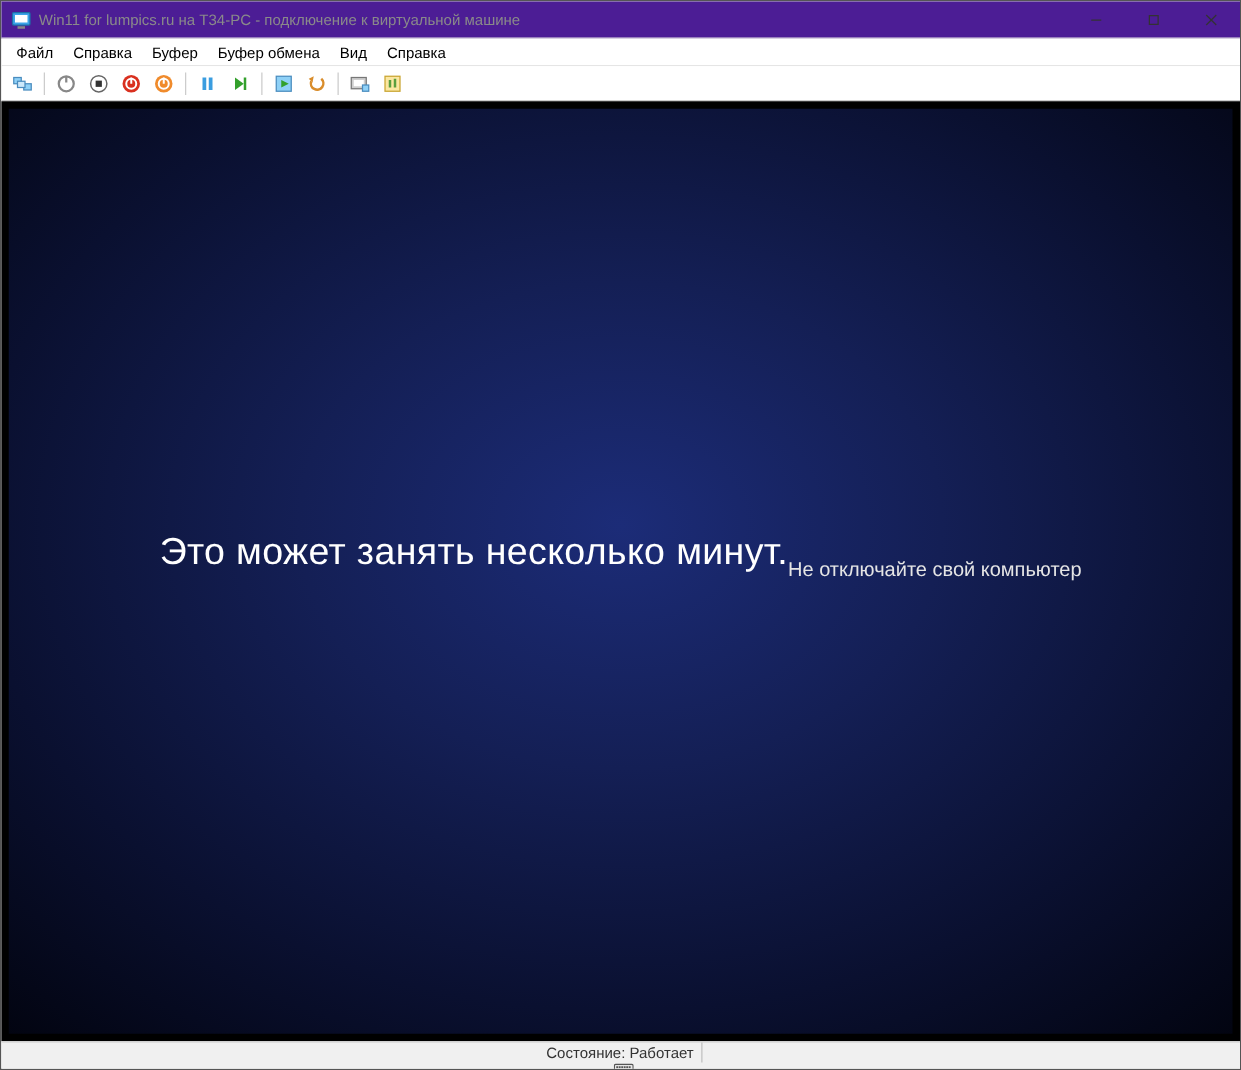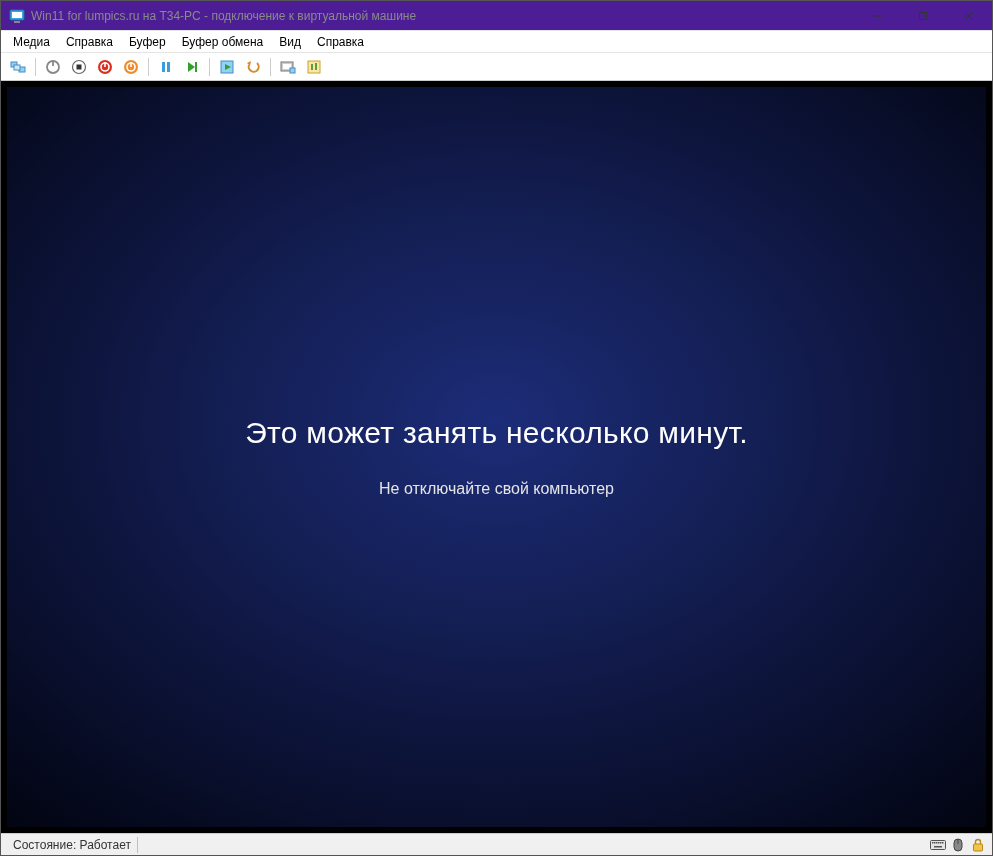--- a/index.html
+++ b/index.html
@@ -62,21 +62,21 @@
   .vm-screen {
     flex: 1;
     background: #000;
     padding: 6px;
     display: flex;
   }
   .vm-content {
     flex: 1;
     background: radial-gradient(ellipse 75% 75% at 50% 45%, #1c2c78 0%, #141f55 35%, #0a1030 70%, #020410 100%);
     display: flex;
-    flex-direction: column;
+    flex-direction: row;
     align-items: center;
     justify-content: center;
     color: #fff;
   }
   .vm-heading {
     font-size: 30px;
     font-weight: 400;
     letter-spacing: 0.3px;
     margin-bottom: 30px;
   }
@@ -88,20 +88,21 @@
 
   .statusbar {
     height: 22px;
     background: #f0f0f0;
     border-top: 1px solid #ccc;
     display: flex;
     align-items: center;
     font-size: 12px;
     padding: 0 6px;
     color: #333;
+    flex-direction: column;
   }
   .status-cell { padding: 0 6px; border-right: 1px solid #c0c0c0; height: 16px; line-height: 16px; }
   .status-spacer { flex: 1; }
   .status-icon { width: 16px; height: 16px; display: flex; align-items: center; justify-content: center; margin-left: 4px; }
 </style>
 </head>
 <body>
 
 <div class="window">
 
@@ -128,21 +129,21 @@
       <div class="win-btn close">
         <svg width="10" height="10" viewBox="0 0 10 10">
             <line x1="1" y1="1" x2="9" y2="9" stroke="#333" stroke-width="1"></line>
             <line x1="9" y1="1" x2="1" y2="9" stroke="#333" stroke-width="1"></line>
           </svg>
       </div>
     </div>
   </div>
 
   <div class="menubar">
-    <span class="menu-item">Медиа</span>
+    <span class="menu-item">Файл</span>
     <span class="menu-item">Справка</span>
     <span class="menu-item">Буфер</span>
     <span class="menu-item">Буфер обмена</span>
     <span class="menu-item">Вид</span>
     <span class="menu-item">Справка</span>
   </div>
 
   <div class="toolbar">
     <div class="tool-btn">
       <svg width="16" height="16" viewBox="0 0 16 16">

